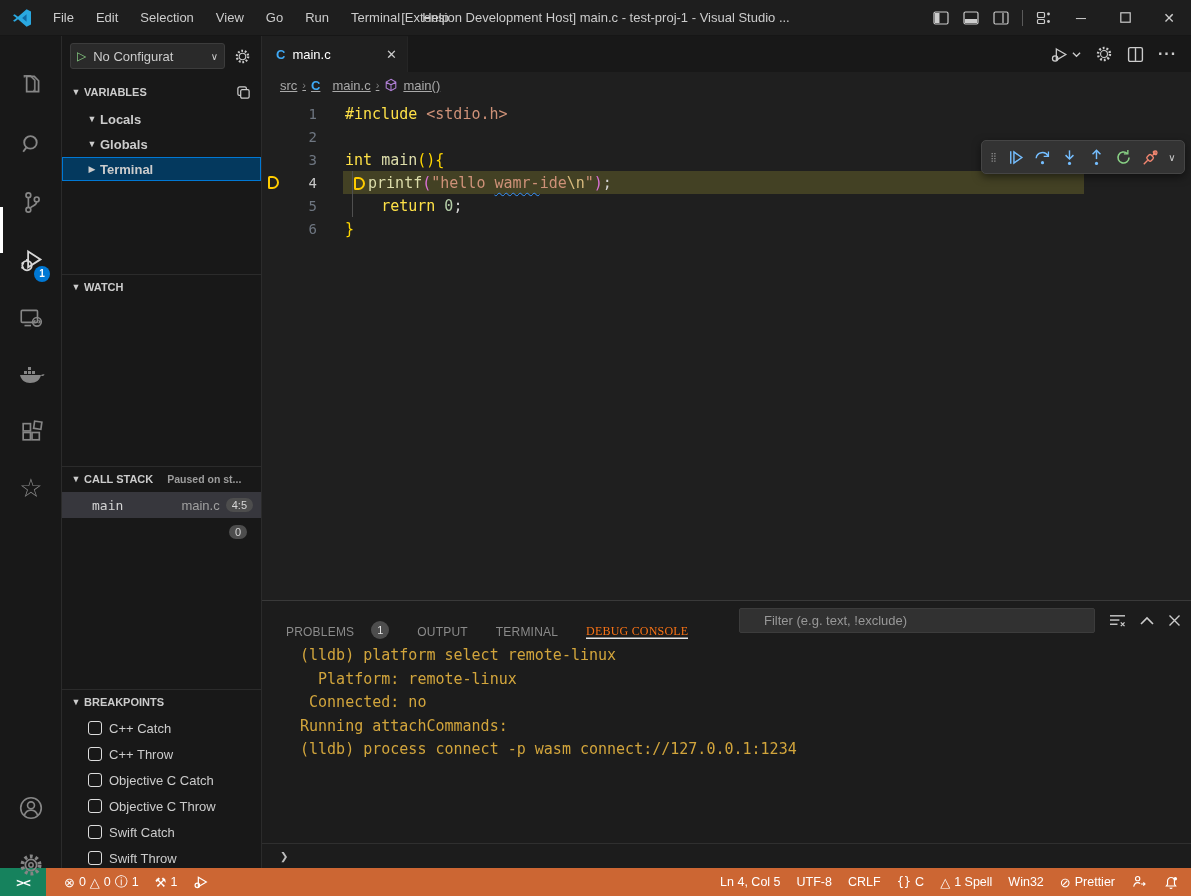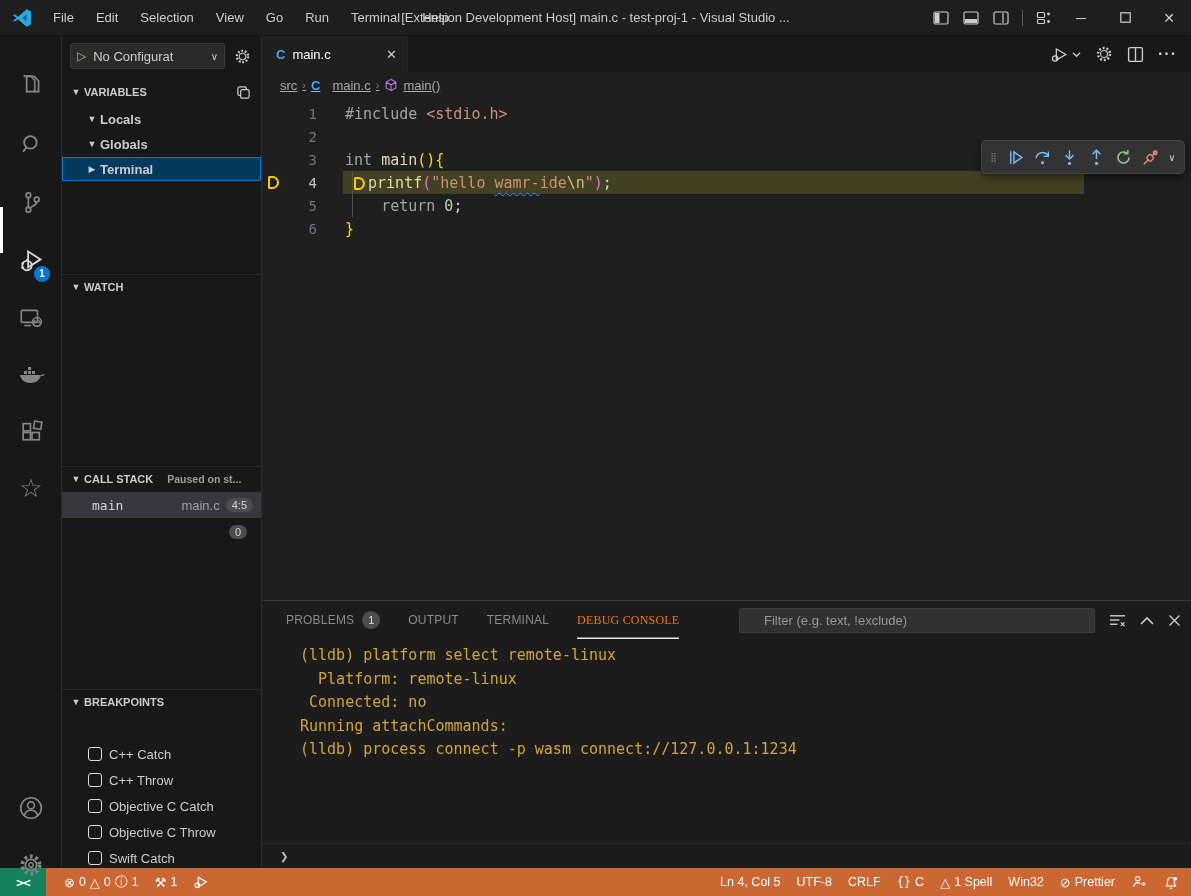--- a/index.html
+++ b/index.html
@@ -82,37 +82,37 @@
   .cl-num { width:29px; flex:0 0 29px; text-align:right; color:#6e7681; font-size:14px; font-family:"DejaVu Sans Mono",monospace; }
   .cl-pad { width:28px; flex:0 0 28px; }
   .cl-text { position:relative; z-index:1; }
   .code-line .hl { display:none; }
   .code-line.current .hl { display:block; position:absolute; left:81px; width:741px; top:0; height:23px;
     background:rgba(231,219,60,0.18); }
   .code-line.current .cl-num { color:#c6c6c6; }
   .dbg-arrow { display:inline-block; width:11px; height:13px; border:2.5px solid #ffcc00;
     border-radius:2px 8px 8px 2px; vertical-align:-2px; margin-right:3px; background:transparent; }
   .guide { position:absolute; left:90px; top:0; bottom:0; width:1px; background:#4f4f4f; }
-  .tok-kw { color:#a3a3a3; } .tok-fn { color:#dcdcaa; } .tok-str { color:#ce9178; }
+  .tok-kw { color:#fde047; } .tok-fn { color:#dcdcaa; } .tok-str { color:#ce9178; }
   .tok-esc { color:#d7ba7d; } .tok-num { color:#b5cea8; } .tok-fg { color:#d4d4d4; }
   .tok-b1 { color:#ffd700; } .tok-b2 { color:#da70d6; }
   .sq { text-decoration:underline; text-decoration-style:wavy; text-decoration-color:#3794ff;
     text-decoration-thickness:1px; text-underline-offset:4px; text-decoration-skip-ink:none; }
 
   
   .debug-toolbar { position:absolute; top:42px; right:6px; height:34px; background:#333333; border:1px solid #454545;
     border-radius:5px; box-shadow:0 3px 8px rgba(0,0,0,.5); display:flex; align-items:center; padding:0 4px; z-index:5; }
   .dt-grip { color:#8c8c8c; letter-spacing:1px; font-size:9px; line-height:9px; width:16px; text-align:center; }
   .dt-btn { width:27px; height:28px; display:flex; align-items:center; justify-content:center; }
   .dt-chev { color:#cccccc; font-size:10px; width:16px; text-align:center; }
 
   
   .panel { flex:0 0 268px; border-top:1px solid #393939; background:#1c1c1c; display:flex; flex-direction:column; }
   .panel-tabs { height:38px; display:flex; align-items:center; padding:0 10px 0 24px; gap:0; flex:0 0 38px; }
-  .ptab { color:#8a8a8a; font-size:12px; letter-spacing:.2px; margin-right:28px; height:100%; display:flex; align-items:center; gap:8px; }
+  .ptab { color:#8a8a8a; font-size:12px; letter-spacing:.2px; margin-right:28px; height:100%; display:flex; align-items:flex-end; gap:17px; }
   .ptab.active { color:#f97316; box-shadow:inset 0 -1.5px 0 #e7e7e7;font-family:Liberation Serif, serif; }
   .ptab-badge { background:#4d4d4d; color:#e4e4e4; font-size:11px; min-width:18px; height:18px; border-radius:10px;
     text-align:center; line-height:18px; }
   .panel-filter { margin-left:auto; width:356px; height:25px; background:#313131; border:1px solid #3c3c3c; border-radius:2px;
     color:#989898; font-size:13px; padding:0 24px; font-family:"Liberation Sans",sans-serif; }
   .panel-filter::placeholder { color:#989898; }
   .panel-icons { display:flex; align-items:center; gap:14px; margin-left:14px; color:#cccccc; }
   .console { flex:1 1 auto; padding:5px 0 0 38px; font-family:"DejaVu Sans Mono", monospace; font-size:15px; line-height:23.5px;
     color:#d2a53c; white-space:pre; overflow:hidden; }
   .console-input { flex:0 0 25px; border-top:1px solid #2f2f2f; display:flex; align-items:center; padding-left:18px; }
@@ -320,21 +320,21 @@
       </div>
       <div class="sb-abs zero-row" style="top:484px">
         <span class="badge-pill">0</span>
       </div>
 
       <div class="divider" style="top:653px"></div>
       <div class="sb-abs sec-header" style="top:654px">
         <span class="twist">▼</span>
         <span>BREAKPOINTS</span>
       </div>
-      <div class="sb-abs" style="top:705px" id="bp-list">
+      <div class="sb-abs" style="top:679px" id="bp-list">
           <div class="bp-row">
             <span class="bp-box"></span>
             <span>C++ Catch</span>
           </div>
           <div class="bp-row">
             <span class="bp-box"></span>
             <span>C++ Throw</span>
           </div>
           <div class="bp-row">
             <span class="bp-box"></span>

